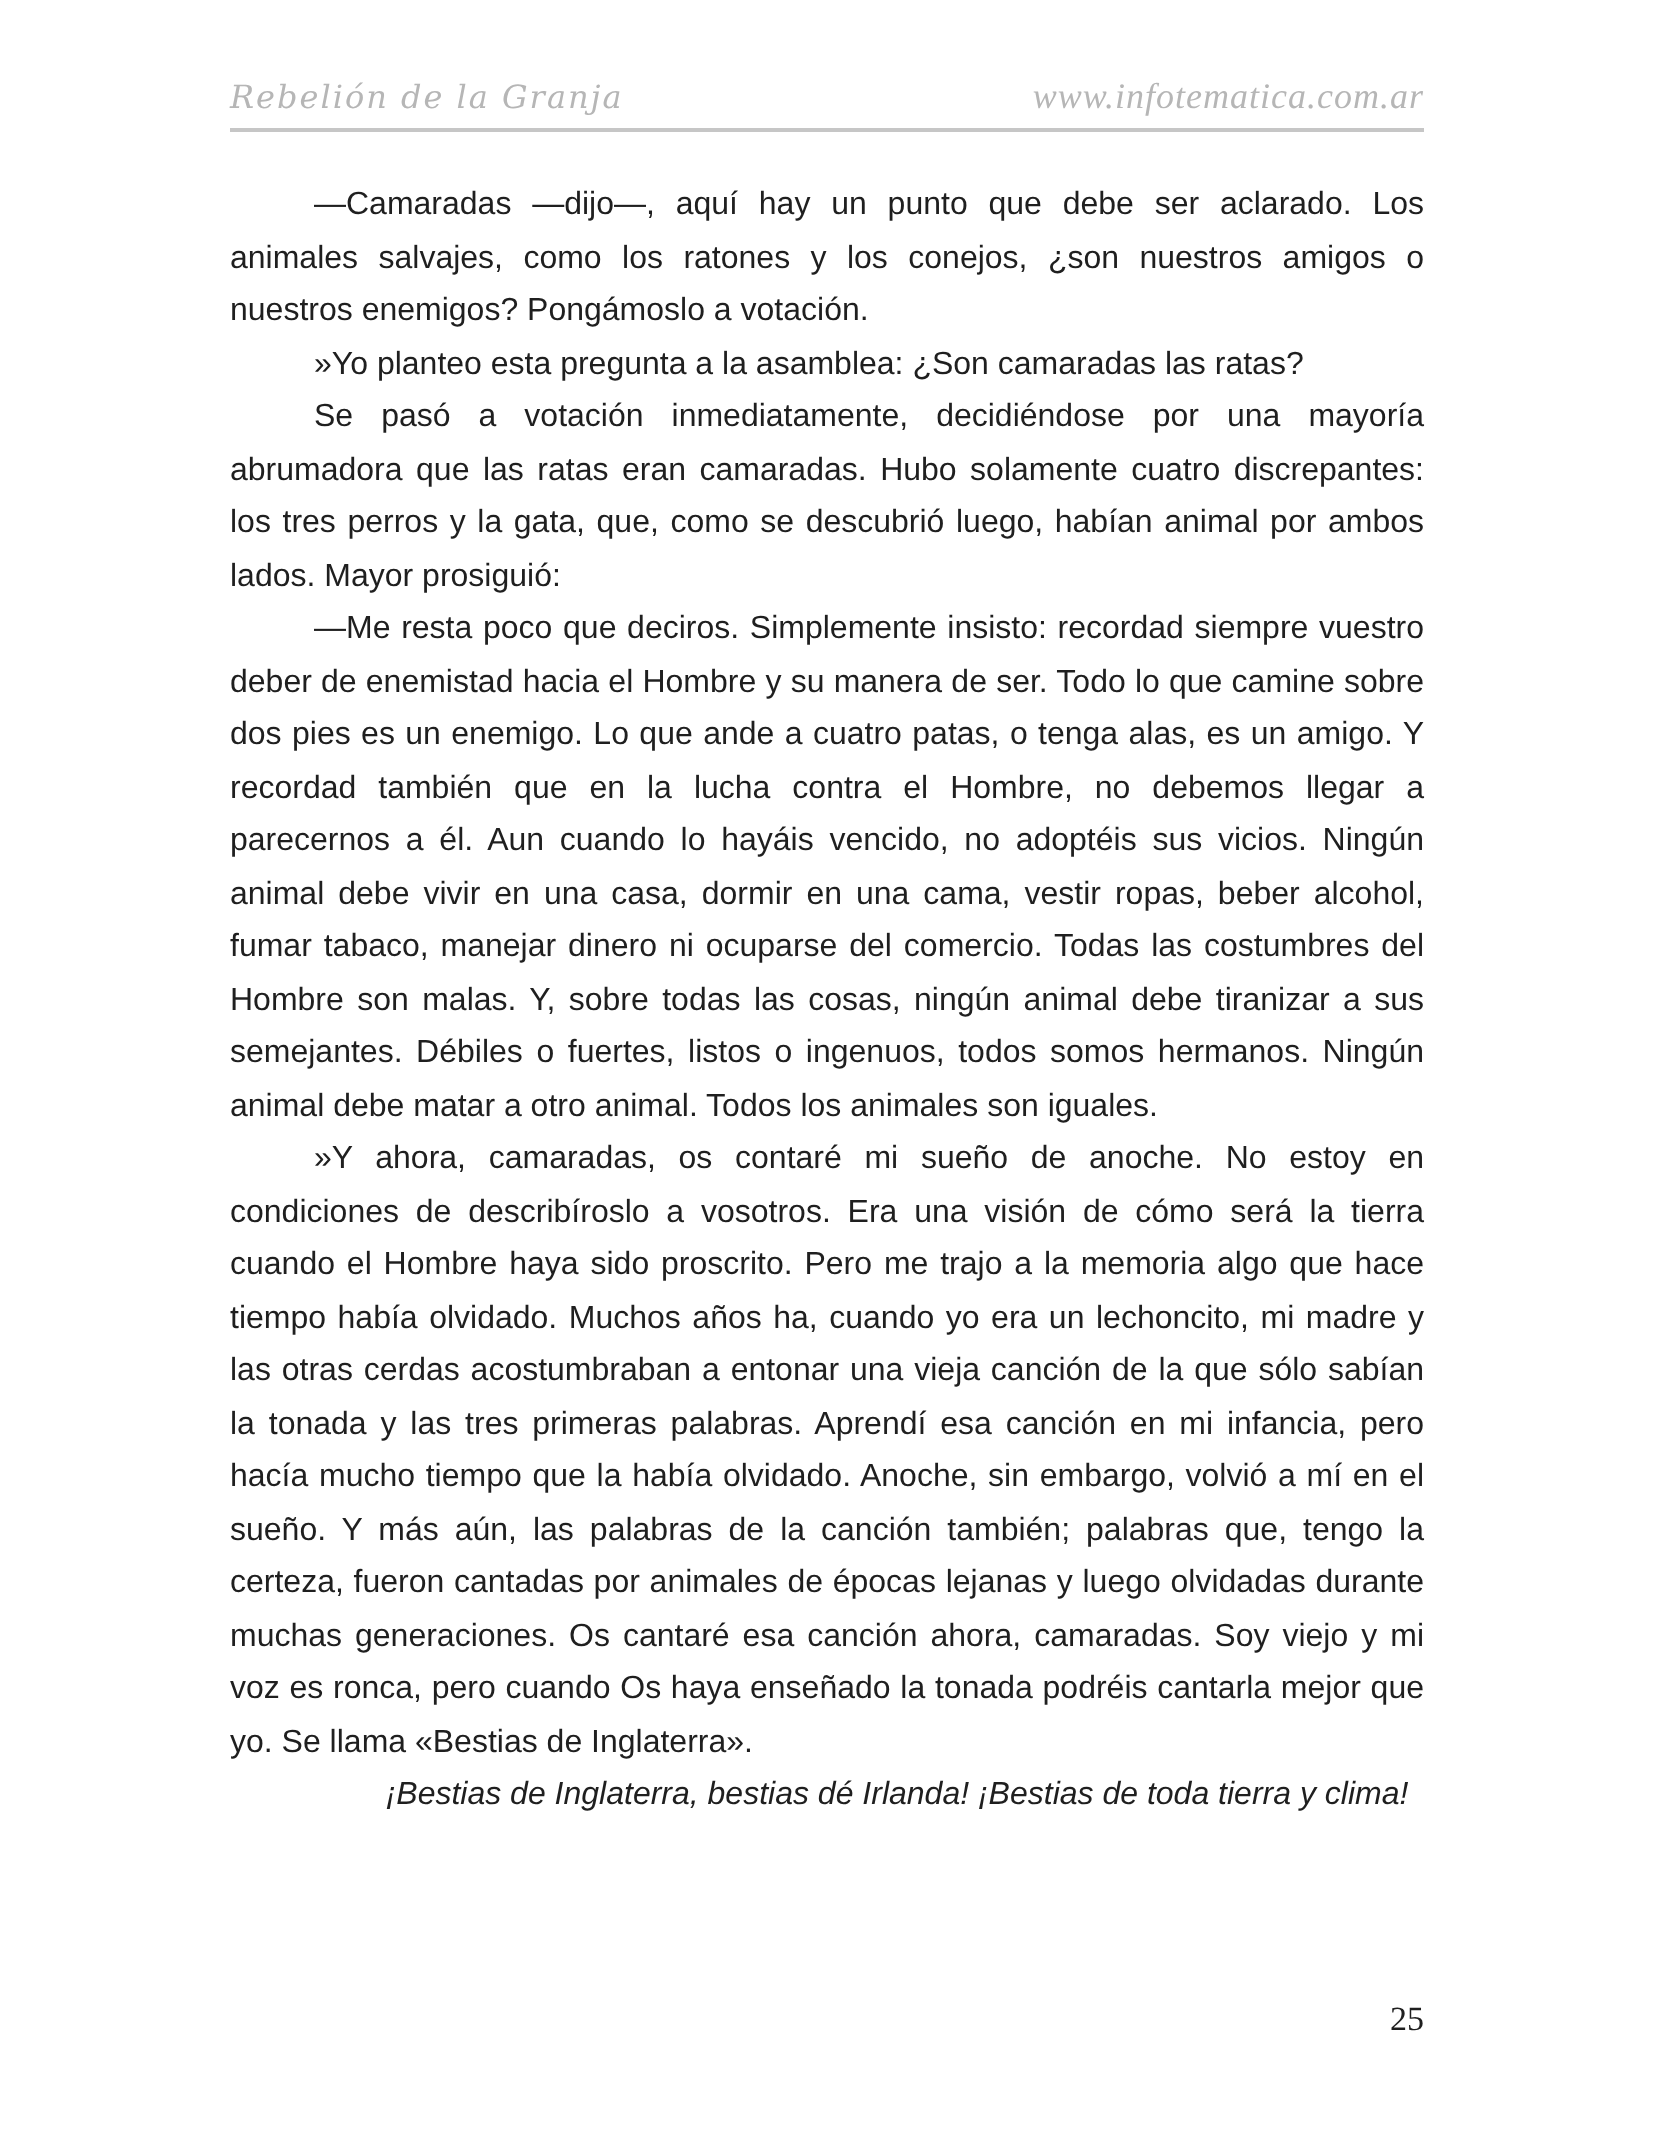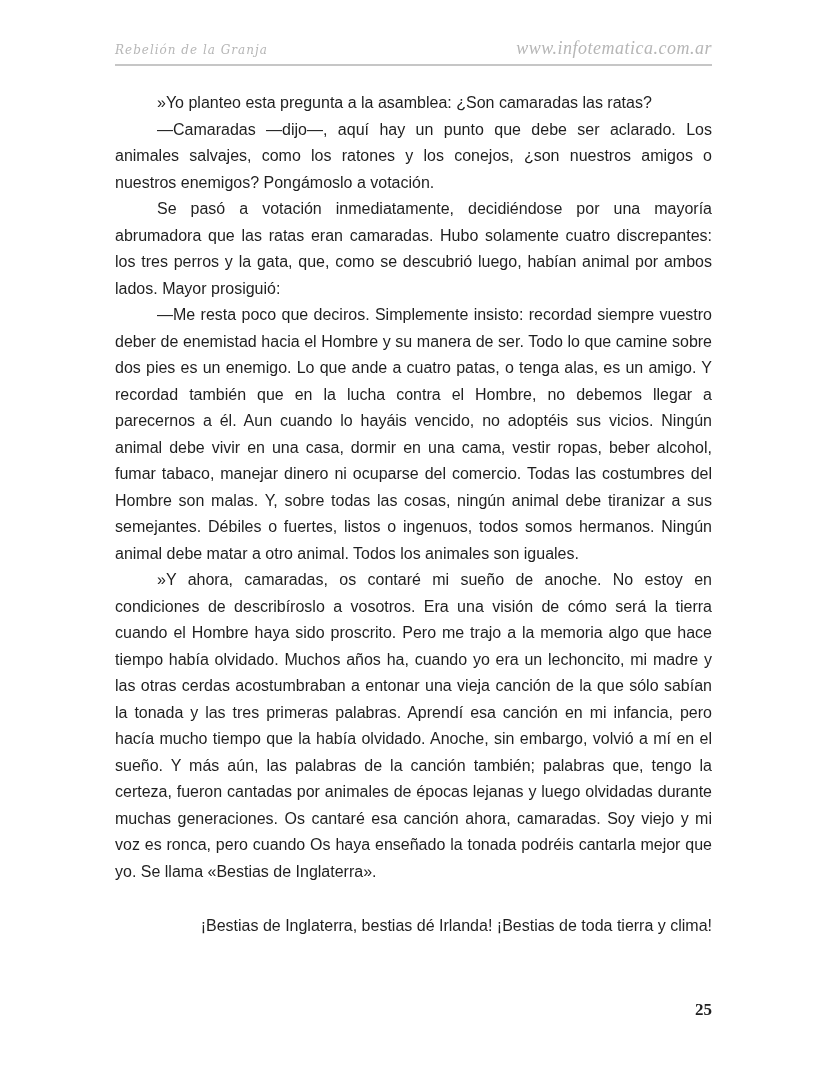--- a/index.html
+++ b/index.html
@@ -23,21 +23,21 @@
     top: 38px;
     display: flex;
     justify-content: space-between;
     align-items: baseline;
     border-bottom: 2px solid var(--rule, #c6c6c6);
     padding-bottom: 5px;
   }
   .book-title {
     font-family: "DejaVu Serif", serif;
     font-style: italic;
-    font-size: 12px;
+    font-size: 16px;
     color: var(--header-text, #b6b6b6);
     letter-spacing: 1px;
   }
   .site-url {
     font-family: "Liberation Serif", serif;
     font-style: italic;
     font-size: 18px;
     color: var(--header-text, #b6b6b6);
     letter-spacing: 0.5px;
     text-align: center;
@@ -50,47 +50,46 @@
     font-size: 16px;
     line-height: 26.5px;
     color: var(--body-text, #1f1f1f);
     text-align: justify;
   }
   .content p {
     margin: 0;
     text-indent: 42px;
   }
   .content p.verse {
-    margin-top: 28px;
+    font-style: italic;
     text-indent: 70px;
-    text-align: right;
+    text-align: center;
   }
   .page-number {
     position: absolute;
     top: 1000px;
     right: 116px;
     font-family: "Liberation Serif", serif;
     font-size: 17px;
     color: var(--body-text, #222222);
-    font-weight: bold;
   }
 </style>
 </head>
 <body>
 
 <div class="page">
 
   <header class="page-header">
     <span class="book-title">Rebelión de la Granja</span>
     <span class="site-url">www.infotematica.com.ar</span>
   </header>
 
   <main class="content">
+    <p>—Camaradas —dijo—, aquí hay un punto que debe ser aclarado. Los animales salvajes, como los ratones y los conejos, ¿son nuestros amigos o nuestros enemigos? Pongámoslo a votación.</p>
     <p>»Yo planteo esta pregunta a la asamblea: ¿Son camaradas las ratas?</p>
-    <p>—Camaradas —dijo—, aquí hay un punto que debe ser aclarado. Los animales salvajes, como los ratones y los conejos, ¿son nuestros amigos o nuestros enemigos? Pongámoslo a votación.</p>
     <p>Se pasó a votación inmediatamente, decidiéndose por una mayoría abrumadora que las ratas eran camaradas. Hubo solamente cuatro discrepantes: los tres perros y la gata, que, como se descubrió luego, habían animal por ambos lados. Mayor prosiguió:</p>
     <p>—Me resta poco que deciros. Simplemente insisto: recordad siempre vuestro deber de enemistad hacia el Hombre y su manera de ser. Todo lo que camine sobre dos pies es un enemigo. Lo que ande a cuatro patas, o tenga alas, es un amigo. Y recordad también que en la lucha contra el Hombre, no debemos llegar a parecernos a él. Aun cuando lo hayáis vencido, no adoptéis sus vicios. Ningún animal debe vivir en una casa, dormir en una cama, vestir ropas, beber alcohol, fumar tabaco, manejar dinero ni ocuparse del comercio. Todas las costumbres del Hombre son malas. Y, sobre todas las cosas, ningún animal debe tiranizar a sus semejantes. Débiles o fuertes, listos o ingenuos, todos somos hermanos. Ningún animal debe matar a otro animal. Todos los animales son iguales.</p>
     <p>»Y ahora, camaradas, os contaré mi sueño de anoche. No estoy en condiciones de describíroslo a vosotros. Era una visión de cómo será la tierra cuando el Hombre haya sido proscrito. Pero me trajo a la memoria algo que hace tiempo había olvidado. Muchos años ha, cuando yo era un lechoncito, mi madre y las otras cerdas acostumbraban a entonar una vieja canción de la que sólo sabían la tonada y las tres primeras palabras. Aprendí esa canción en mi infancia, pero hacía mucho tiempo que la había olvidado. Anoche, sin embargo, volvió a mí en el sueño. Y más aún, las palabras de la canción también; palabras que, tengo la certeza, fueron cantadas por animales de épocas lejanas y luego olvidadas durante muchas generaciones. Os cantaré esa canción ahora, camaradas. Soy viejo y mi voz es ronca, pero cuando Os haya enseñado la tonada podréis cantarla mejor que yo. Se llama «Bestias de Inglaterra».</p>
     <p class="verse">¡Bestias de Inglaterra, bestias dé Irlanda! ¡Bestias de toda tierra y clima!</p>
   </main>
 
   <div class="page-number">25</div>
 
 </div>
 

